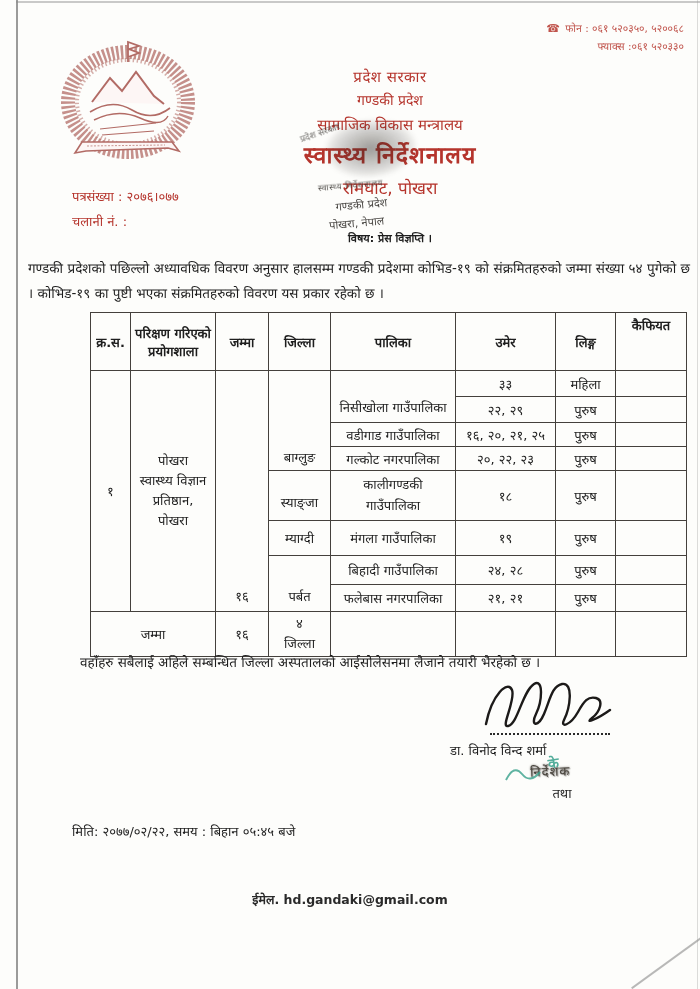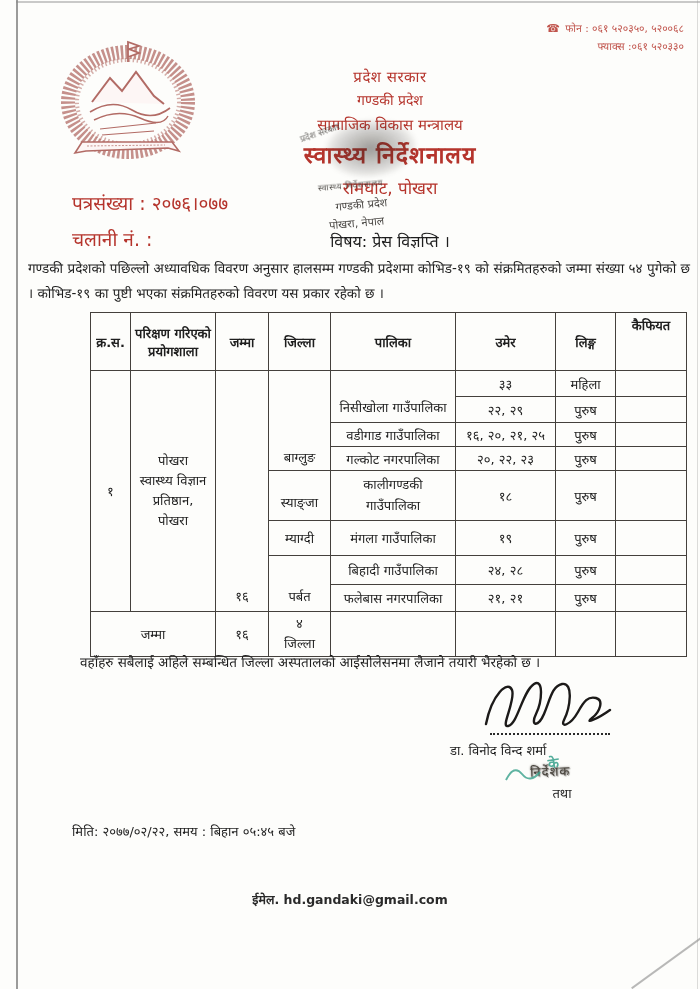--- a/index.html
+++ b/index.html
@@ -26,23 +26,23 @@
   .lh5{font-size:17px;margin-top:6px;}
   
   .stamp{position:absolute;left:295px;top:112px;width:185px;height:125px;transform:rotate(-5deg);color:#33302c;pointer-events:none;}
   .stamp .blob{position:absolute;left:32px;top:6px;width:92px;height:58px;border-radius:50%;
     background:radial-gradient(ellipse at center,rgba(40,36,32,.45) 0%,rgba(40,36,32,.15) 55%,rgba(40,36,32,0) 75%);filter:blur(2px);}
   .stamp .s1{position:absolute;left:8px;top:8px;font-size:9px;transform:rotate(-14deg);opacity:.75;filter:blur(.3px);}
   .stamp .s2{position:absolute;left:22px;top:64px;font-size:8.5px;opacity:.85;filter:blur(.4px);letter-spacing:.5px;}
   .stamp .s3{position:absolute;left:38px;top:82px;font-size:11px;opacity:.9;}
   .stamp .s4{position:absolute;left:30px;top:100px;font-size:11px;opacity:.9;}
   
-  .refblock{position:absolute;left:72px;top:185px;color:#b5342c;font-size:19px;line-height:1.9;}
-  
-  .subject{position:absolute;left:85px;top:230px;width:610px;text-align:center;font-size:16px;font-weight:400;}
+  .refblock{position:absolute;left:72px;top:185px;color:#b5342c;font-size:13px;line-height:1.9;}
+  
+  .subject{position:absolute;left:85px;top:230px;width:610px;text-align:center;font-size:11px;font-weight:700;}
   
   .para{position:absolute;left:28px;top:256px;width:662px;font-size:13.5px;line-height:1.85;text-align:justify;}
   
   table.cases{position:absolute;left:90px;top:312px;width:596px;border-collapse:collapse;table-layout:fixed;font-size:13px;}
   table.cases th,table.cases td{border:1.5px solid #44403c;text-align:center;vertical-align:middle;padding:1px 2px;overflow:hidden;}
   table.cases th{font-weight:bold;}
   tr.hrow{height:58px;}
   tr.r1{height:26px;} tr.r2{height:26px;} tr.r3{height:24px;} tr.r4{height:24px;}
   tr.r5{height:50px;} tr.r6{height:35px;} tr.r7{height:29px;} tr.r8{height:27px;}
   tr.rf{height:45px;}

